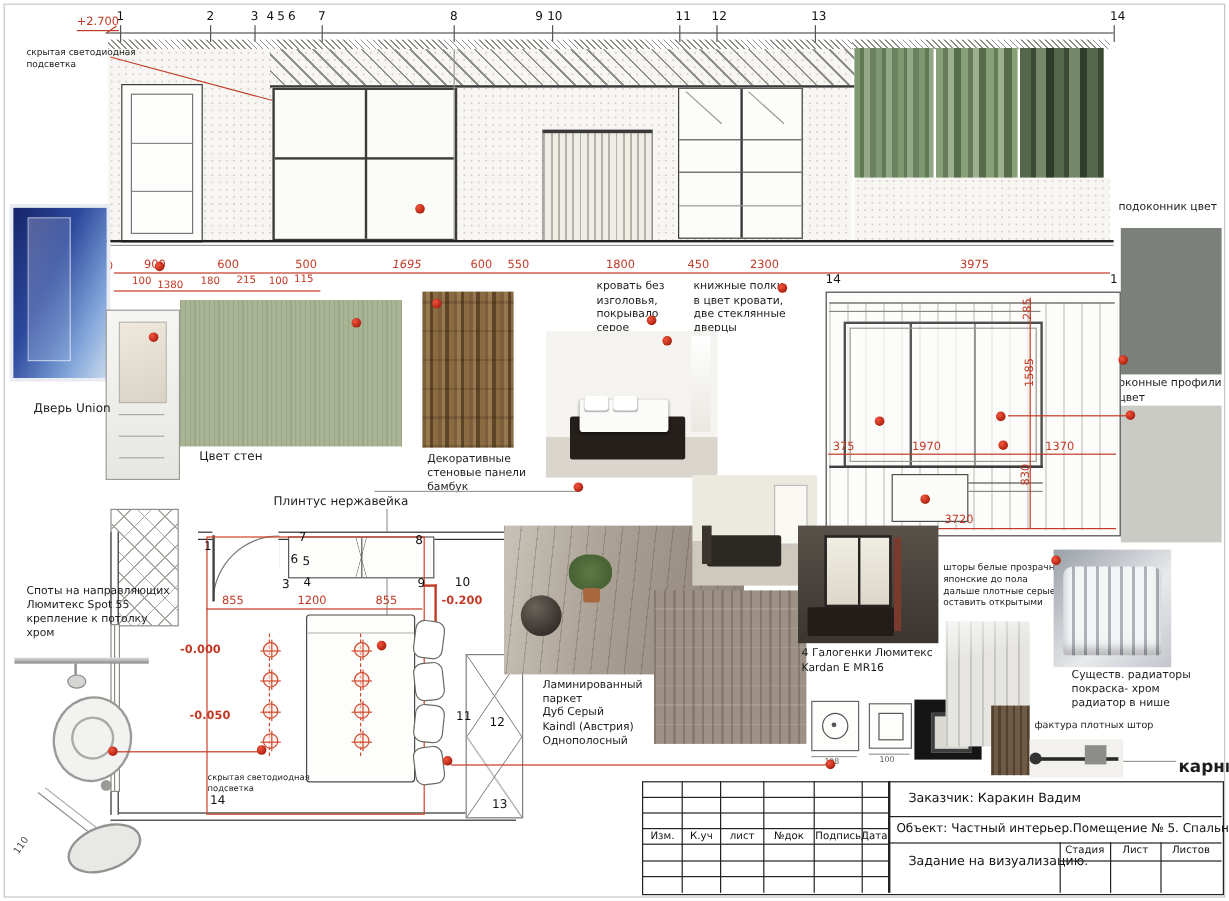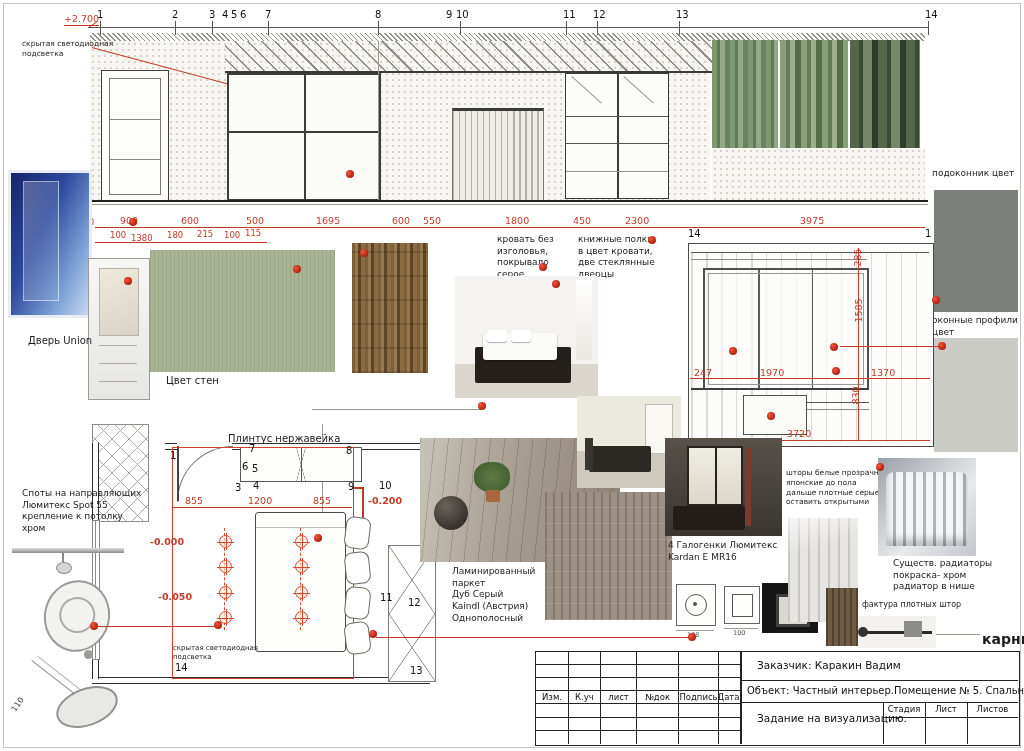--- a/index.html
+++ b/index.html
@@ -115,21 +115,21 @@
   <div class="ln" style="left:88px;top:200px;width:840px;height:2px;background:#222;"></div>
   <div class="lng" style="left:88px;top:204px;width:840px;height:1px;"></div>
 
   <div class="dim" style="left:56px;top:190px;border-bottom:1px solid var(--red);">+0.000</div>
   <div class="dim" style="left:78px;top:217px;font-size:8.5px;">100</div>
   <div class="rln" style="left:95px;top:227px;width:830px;height:1px;"></div>
   <div class="rln" style="left:95px;top:242px;width:172px;height:1px;"></div>
   <span class="dim" style="left:120px;top:215px;">900</span>
   <span class="dim" style="left:181px;top:215px;">600</span>
   <span class="dim" style="left:246px;top:215px;">500</span>
-  <span class="dim" style="left:316px;top:215px;">1695</span>
+  <span class="dim" style="left:327px;top:215px;font-style:italic;">1695</span>
   <span class="dim" style="left:392px;top:215px;">600</span>
   <span class="dim" style="left:423px;top:215px;">550</span>
   <span class="dim" style="left:505px;top:215px;">1800</span>
   <span class="dim" style="left:573px;top:215px;">450</span>
   <span class="dim" style="left:625px;top:215px;">2300</span>
   <span class="dim" style="left:800px;top:215px;">3975</span>
   <span class="dim" style="left:110px;top:230px;font-size:8.5px;">100</span>
   <span class="dim" style="left:131px;top:233px;font-size:8.5px;">1380</span>
   <span class="dim" style="left:167px;top:230px;font-size:8.5px;">180</span>
   <span class="dim" style="left:197px;top:229px;font-size:8.5px;">215</span>
@@ -156,21 +156,21 @@
     <div class="abs" style="left:2px;top:144px;width:178px;height:2px;background:#3f3f3f;"></div>
     <div class="abs" style="left:54px;top:151px;width:62px;height:38px;border:1.5px solid #4f4f4f;background:#fbfbf8;"></div>
     <div class="abs" style="left:118px;top:158px;width:62px;height:1px;background:#555;"></div>
     <div class="abs" style="left:118px;top:165px;width:62px;height:1px;background:#8a8a85;"></div>
   </div>
   <div class="rln" style="left:858px;top:248px;width:1px;height:192px;"></div>
   <span class="dim vdim" style="left:848px;top:252px;">285</span>
   <span class="dim vdim" style="left:846px;top:305px;">1585</span>
   <span class="dim vdim" style="left:846px;top:390px;">830</span>
   <div class="rln" style="left:690px;top:378px;width:240px;height:1px;"></div>
-  <span class="dim" style="left:694px;top:367px;">247</span>
+  <span class="dim" style="left:694px;top:367px;">375</span>
   <span class="dim" style="left:760px;top:367px;">1970</span>
   <span class="dim" style="left:871px;top:367px;">1370</span>
   <div class="rln" style="left:690px;top:440px;width:240px;height:1px;"></div>
   <span class="dim" style="left:787px;top:428px;">3720</span>
   <div class="rln" style="left:840px;top:346px;width:102px;height:1px;"></div>
 
   <div class="t" style="left:497px;top:234px;width:80px;">кровать без
 изголовья,
 покрывало серое</div>
   <div class="t" style="left:578px;top:234px;width:88px;">книжные полки,
@@ -186,30 +186,33 @@
     <div class="abs" style="left:10px;top:86px;width:38px;height:1px;background:#b0aca2;"></div>
     <div class="abs" style="left:10px;top:104px;width:38px;height:1px;background:#b0aca2;"></div>
     <div class="abs" style="left:10px;top:122px;width:38px;height:1px;background:#b0aca2;"></div>
   </div>
   <div class="t" style="left:28px;top:334px;font-size:10px;">Дверь Union</div>
 
   <div class="abs" style="left:150px;top:250px;width:185px;height:122px;background-color:#a9b494;background-image:repeating-linear-gradient(90deg,rgba(88,99,72,.18) 0 1px,transparent 1px 4px);"></div>
   <div class="t" style="left:166px;top:374px;font-size:10px;">Цвет стен</div>
 
   <div class="abs" style="left:352px;top:243px;width:76px;height:130px;background:repeating-linear-gradient(0deg,rgba(40,25,10,.18) 0 2px,transparent 2px 24px),repeating-linear-gradient(90deg,#7d5f3c 0 3px,#96794f 3px 6px,#5f4528 6px 9px,#8a6b42 9px 13px);"></div>
+  <div class="t" style="left:356px;top:378px;width:90px;">Декоративные
+стеновые панели
+бамбук</div>
 
   <div class="abs" style="left:455px;top:276px;width:143px;height:122px;background:linear-gradient(#f4f3f0 0 72%,#dad5cd 72% 100%);">
     <div class="abs" style="right:6px;top:4px;width:16px;height:80px;background:linear-gradient(#ffffff,#e9e7e0);"></div>
     <div class="abs" style="left:20px;top:58%;width:96px;height:30%;background:#241f1b;border-radius:2px;"></div>
     <div class="abs" style="left:28px;top:47%;width:74px;height:22%;background:#fbfbf9;border-radius:3px;box-shadow:0 1px 2px rgba(0,0,0,.4);"></div>
     <div class="abs" style="left:32px;top:44%;width:20px;height:12px;background:#fff;border-radius:3px;box-shadow:0 1px 1px rgba(0,0,0,.3);"></div>
     <div class="abs" style="left:56px;top:44%;width:20px;height:12px;background:#fff;border-radius:3px;box-shadow:0 1px 1px rgba(0,0,0,.3);"></div>
   </div>
 
-  <div class="t" style="left:228px;top:412px;font-size:10px;margin-top:20px;">Плинтус нержавейка</div>
+  <div class="t" style="left:228px;top:412px;font-size:10px;">Плинтус нержавейка</div>
   <div class="lng" style="left:312px;top:409px;width:170px;height:1px;"></div>
   <div class="lng" style="left:322px;top:424px;width:1px;height:112px;"></div>
 
   <div class="abs diamond" style="left:92px;top:424px;width:55px;height:96px;border:1px solid #8e8e88;background-color:#fff;"></div>
   <div class="wall wallh" style="left:165px;top:443px;width:12px;height:5px;"></div>
   <div class="wall wallh" style="left:232px;top:443px;width:198px;height:5px;"></div>
   <div class="wall wallv" style="left:425px;top:443px;width:5px;height:239px;"></div>
   <div class="wall wallh" style="left:92px;top:677px;width:338px;height:5px;"></div>
   <div class="wall wallv" style="left:92px;top:443px;width:5px;height:77px;"></div>
   <div class="wall wallv" style="left:92px;top:658px;width:5px;height:21px;"></div>

